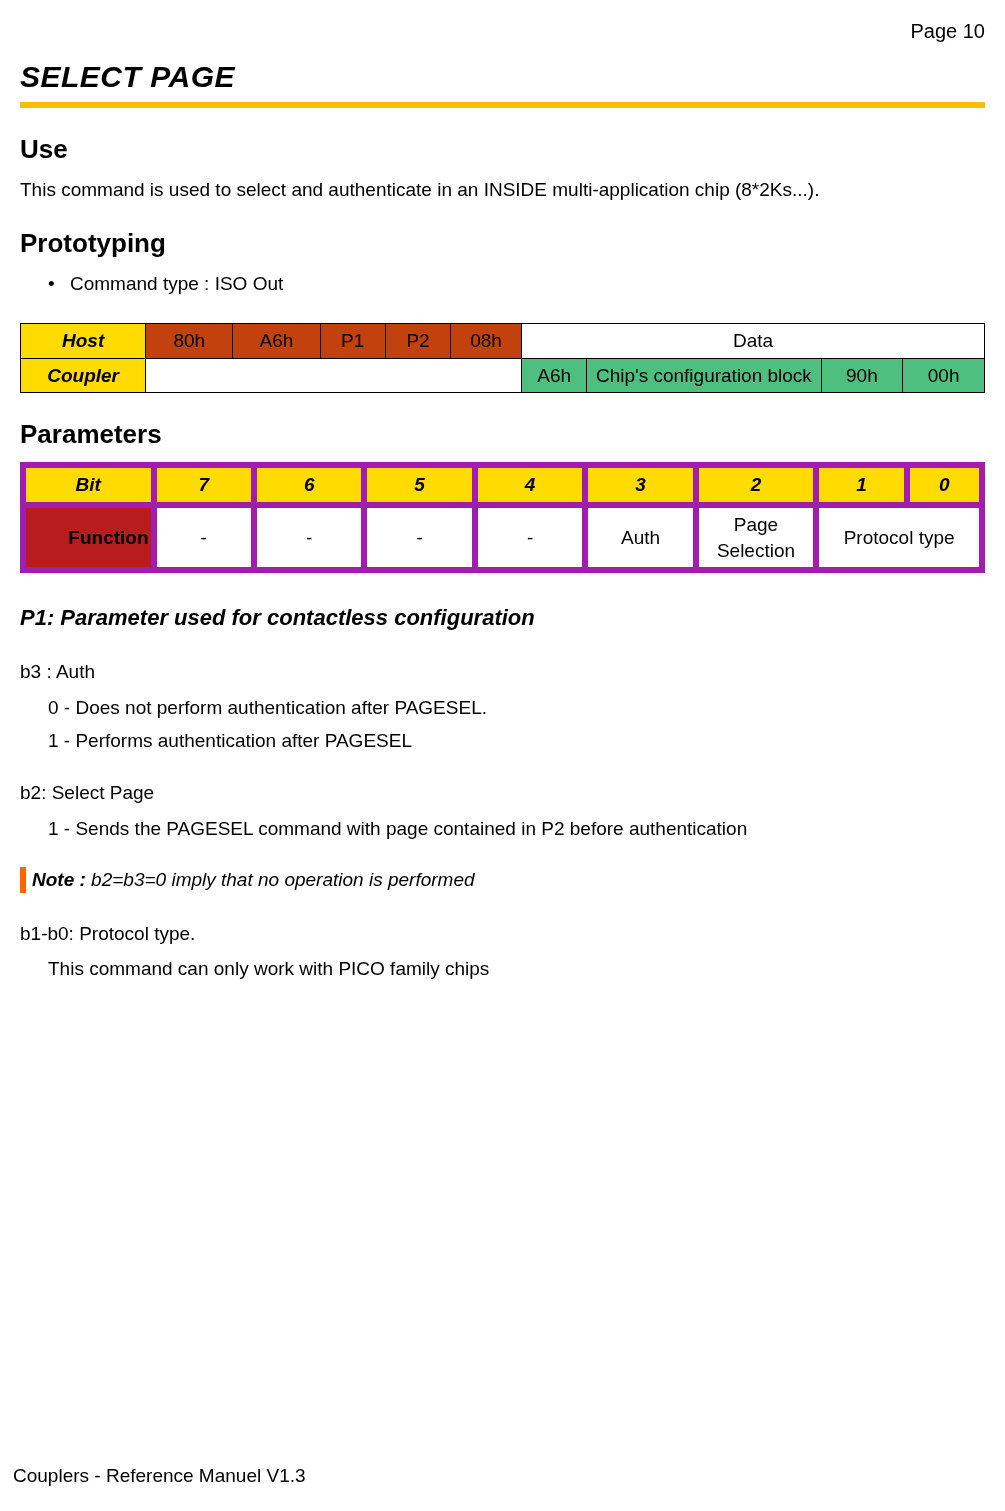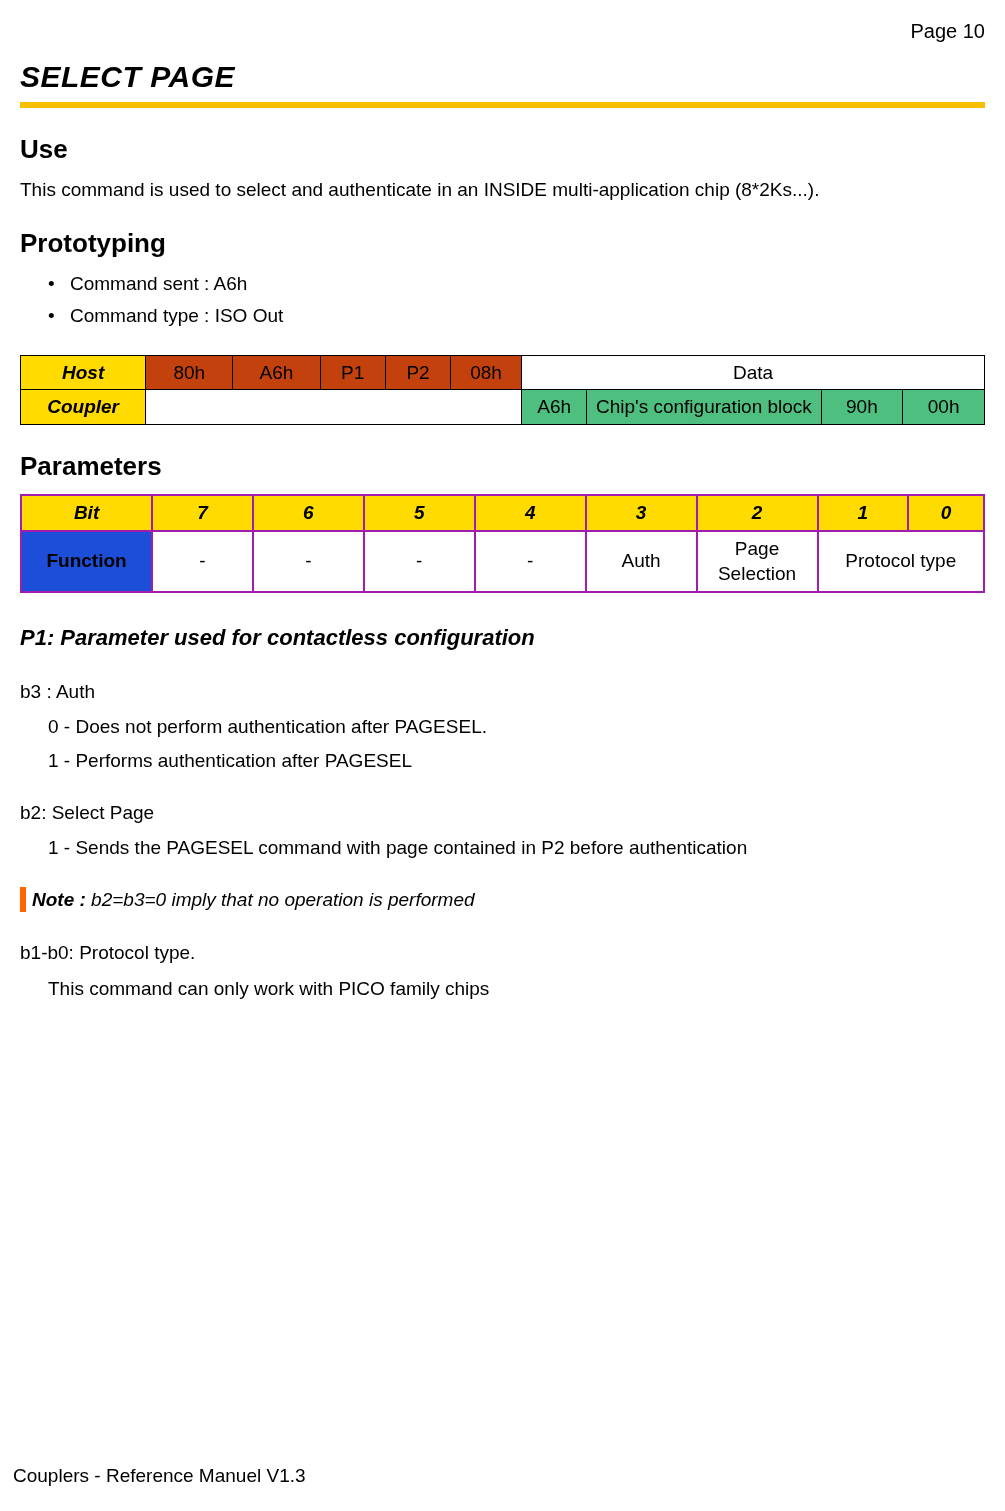--- a/index.html
+++ b/index.html
@@ -82,31 +82,32 @@
   .bg-white   { background: #fff; }
 
   
   table.params {
     border-collapse: collapse;
     width: 100%;
     margin: 10px 0 30px 0;
     table-layout: fixed;
   }
   table.params th, table.params td {
-    border: 2px solid #a21caf;
+    border: 6px solid #a21caf;
     text-align: center;
     vertical-align: middle;
     padding: 4px 2px;
     font-size: 19px;
   }
   table.params th.rowhdr,
   table.params td.rowhdr {
     font-weight: bold;
     font-style: italic;
-    background: #1d4ed8;
+    background: #b91c1c;
+    text-align: right;
   }
   table.params .hdr-yellow {
     background: #ffdb00;
     font-weight: bold;
     font-style: italic;
   }
 
   .subhead {
     font-weight: bold;
     font-size: 22px;
@@ -144,21 +145,20 @@
 <div class="page-num">Page 10</div>
 
 <div class="title">SELECT PAGE</div>
 <hr class="hr-orange">
 
 <h3 class="section">Use</h3>
 <p class="body">This command is used to select and authenticate in an INSIDE multi-application chip (8*2Ks...).</p>
 
 <h3 class="section">Prototyping</h3>
 <ul class="bullets">
-  <li>Command sent : A6h</li>
   <li>Command type : ISO Out</li>
 </ul>
 
 <table class="hc">
   <colgroup>
     <col style="width:115px">
     <col style="width:80px">
     <col style="width:80px">
     <col style="width:60px">
     <col style="width:60px">

